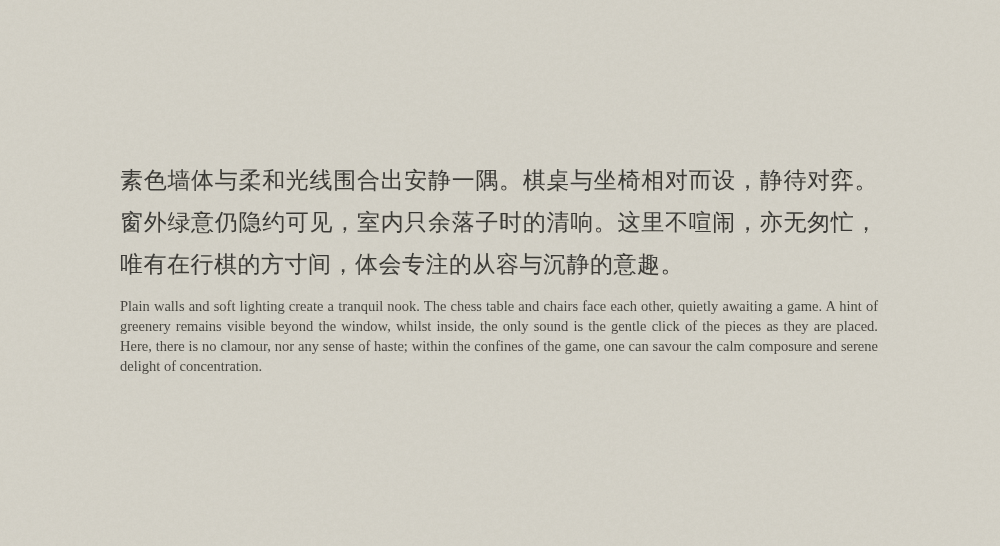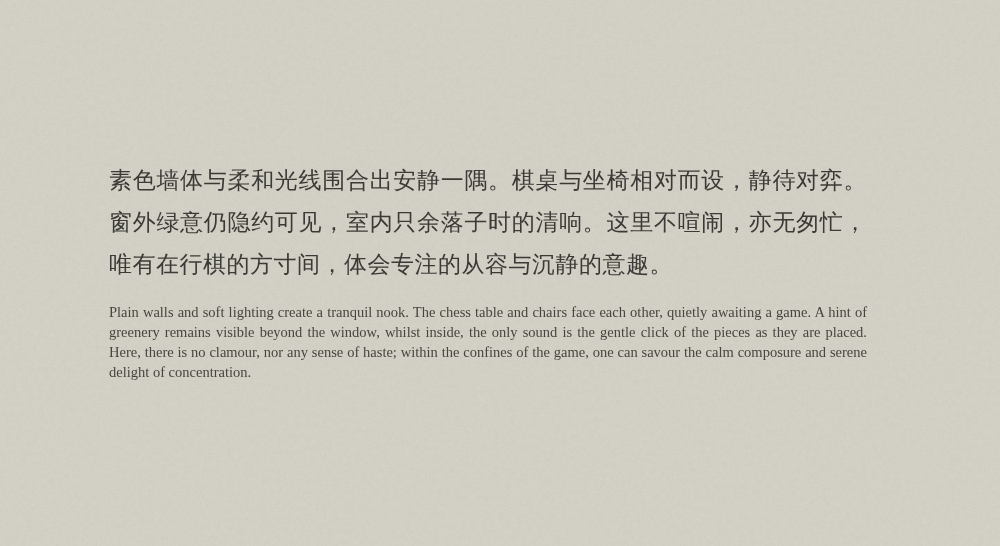--- a/index.html
+++ b/index.html
@@ -17,35 +17,35 @@
     .texture {
       position: absolute;
       top: 0;
       left: 0;
       width: 1000px;
       height: 546px;
       pointer-events: none;
     }
     .content {
       position: absolute;
-      left: 109px;
+      left: 120px;
       top: 160px;
       width: 758px;
     }
     .cn-paragraph {
       margin: 0;
       font-size: 23px;
       line-height: 42px;
       letter-spacing: 0.5px;
       font-family: "Liberation Serif", "DejaVu Serif", serif;
       font-weight: 400;
       text-align: justify;
     }
     .en-paragraph {
-      margin: 16px 0 0 0;
+      margin: 10px 0 0 0;
       font-size: 14.5px;
       line-height: 20px;
       font-family: "Liberation Serif", "DejaVu Serif", serif;
       font-weight: 400;
       text-align: justify;
     }
   </style>
 </head>
 <body style="background: rgb(211, 208, 197);">
 

